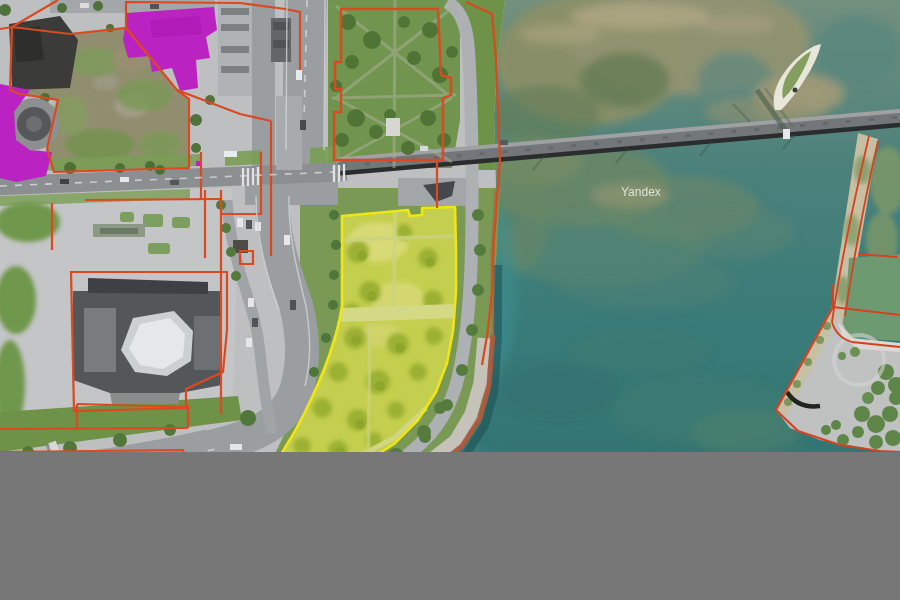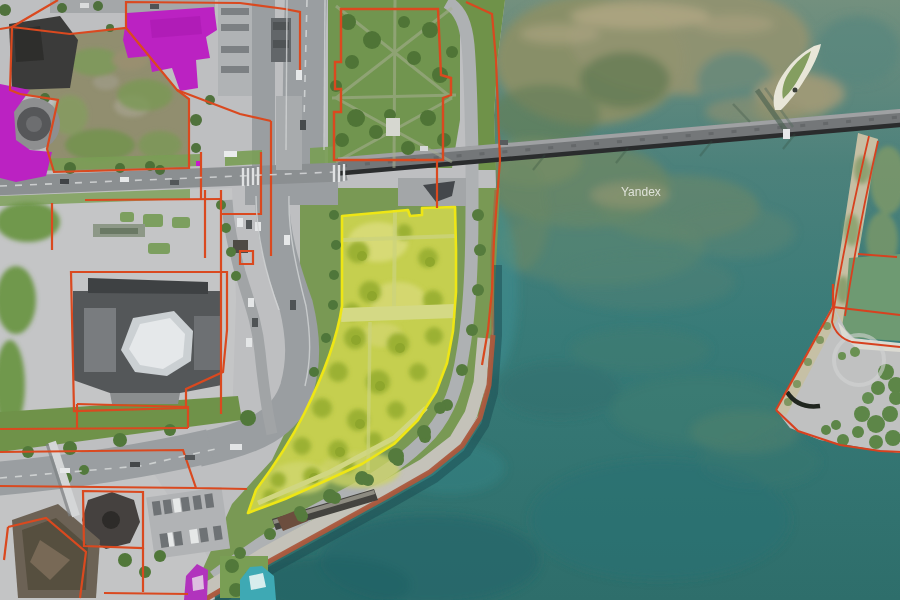--- a/index.html
+++ b/index.html
@@ -1,15 +1,15 @@
 <!DOCTYPE html>
 <html><head><meta charset="utf-8">
 <style>
 html,body{margin:0;padding:0;background:#777;}
-#map{width:900px;height:600px;position:relative;overflow:hidden;font-family:"Liberation Sans",sans-serif;}
+#map{width:900px;height:452px;position:relative;overflow:hidden;font-family:"Liberation Sans",sans-serif;}
 svg{display:block;filter:blur(0.55px) saturate(0.95) brightness(0.99);}
 </style></head>
 <body>
 <div id="map">
 <svg width="900" height="600" viewBox="0 0 900 600">
 <defs>
 <linearGradient id="wg" x1="0" y1="0" x2="0" y2="1">
  <stop offset="0" stop-color="#73927f"></stop>
  <stop offset="0.28" stop-color="#4a837d"></stop>
  <stop offset="0.55" stop-color="#367d7a"></stop>

